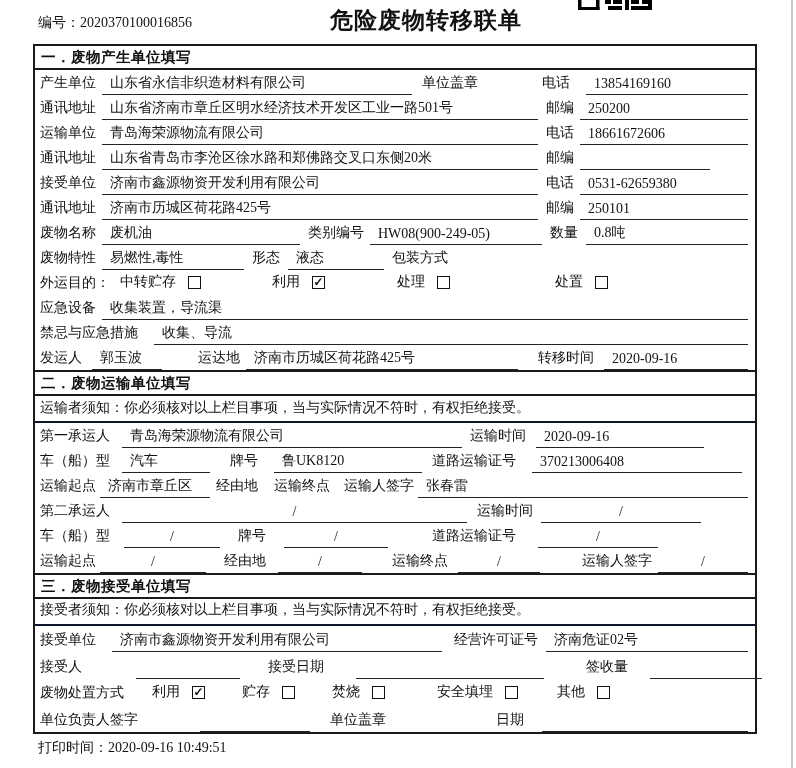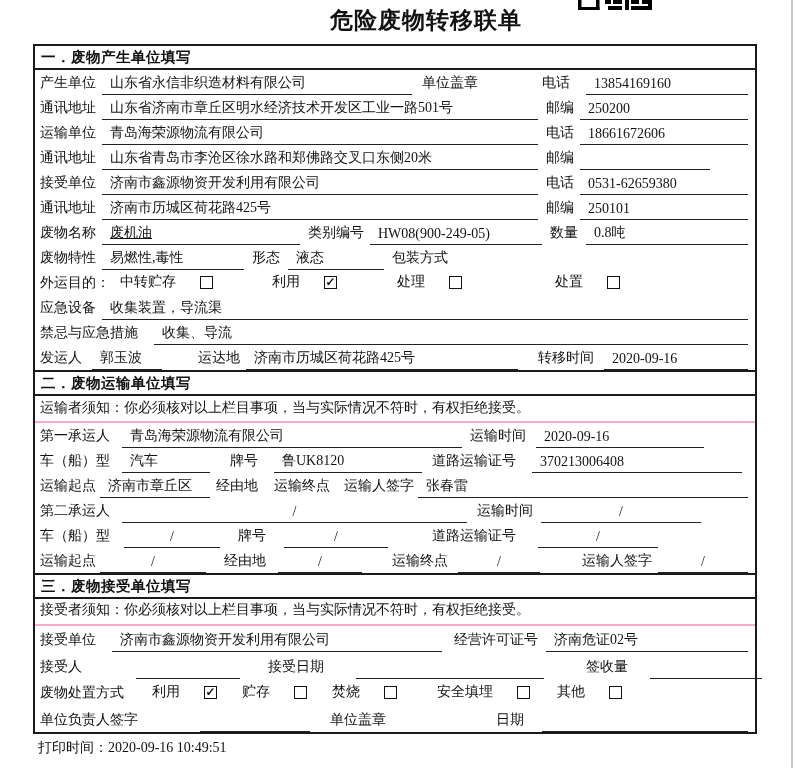--- a/index.html
+++ b/index.html
@@ -16,31 +16,32 @@
   .sec-head{font-size:14.5px;font-weight:bold;padding:3px 6px 2px 6px;height:17px;line-height:17px;border-bottom:2px solid #1a1a1a;letter-spacing:.5px}
   .sec:not(:first-child) .sec-head{border-top:2px solid #1a1a1a}
   .row{display:flex;align-items:flex-end;height:25px;padding:0 5px;box-sizing:border-box;font-size:14px}
   .sec:last-child .row{height:26.5px}
   .row>*{box-sizing:border-box;flex:0 0 auto}
   .lbl{white-space:nowrap;padding-bottom:3px}
   .val{border-bottom:1px solid #222;white-space:nowrap;padding:0 0 2px 8px;overflow:visible}
   .val.flex{flex:1 1 auto;margin-right:2px}
   .val.ctr{text-align:center;padding-left:0}
   .gap{height:1px}
-  .cb{display:flex;align-items:center;padding-bottom:4px;gap:24px;white-space:nowrap}
+  .cb{display:flex;align-items:center;padding-bottom:4px;gap:12px;white-space:nowrap}
   .box{width:11px;height:11px;border:1.5px solid #111;display:inline-flex;align-items:center;justify-content:center;
        font-size:12px;line-height:1;font-weight:bold;overflow:visible;background:#fff}
   .box.chk{font-size:12px}
-  .notice{height:27px;align-items:center;border-bottom:2px solid #f9a8d4;padding-top:1px}
+  .notice{height:27px;align-items:center;border-bottom:2px solid #0f172a;padding-top:1px}
   .footer{margin:5px 0 0 38px;font-size:14px;white-space:nowrap}
 </style>
 </head>
 <body>
 
 <div class="hdr">
+  <div class="serial"><span>编号：</span><span>2020370100016856</span></div>
   <div class="title">危险废物转移联单</div>
   <svg class="qr" width="74" height="10" viewBox="0 0 74 10">
     <g fill="#000">
       <rect x="0" y="0" width="3.5" height="10"></rect>
         <rect x="18" y="0" width="3.5" height="10"></rect>
         <rect x="0" y="7" width="21.5" height="3"></rect>
       <rect x="27" y="0" width="6" height="4"></rect>
         <rect x="35" y="0" width="9" height="4"></rect>
         <rect x="30" y="6" width="14" height="4"></rect>
       <rect x="47" y="0" width="4" height="10"></rect>
@@ -93,21 +94,21 @@
       </div>
       <div class="row">
         <span class="lbl" style="width: 62px;">通讯地址</span>
         <span class="val" style="width: 436px;">济南市历城区荷花路425号</span>
         <span class="gap" style="width: 8px;"></span>
         <span class="lbl" style="width: 34px;">邮编</span>
         <span class="val flex">250101</span>
       </div>
       <div class="row">
         <span class="lbl" style="width: 62px;">废物名称</span>
-        <span class="val" style="width: 198px; text-decoration: underline;">废机油</span>
+        <span class="val" style="width: 198px;">废机油</span>
         <span class="gap" style="width: 8px;"></span>
         <span class="lbl" style="width: 62px;">类别编号</span>
         <span class="val" style="width: 172px;">HW08(900-249-05)</span>
         <span class="gap" style="width: 8px;"></span>
         <span class="lbl" style="width: 36px;">数量</span>
         <span class="val flex">0.8吨</span>
       </div>
       <div class="row">
         <span class="lbl" style="width: 62px;">废物特性</span>
         <span class="val" style="width: 142px;">易燃性,毒性</span>

